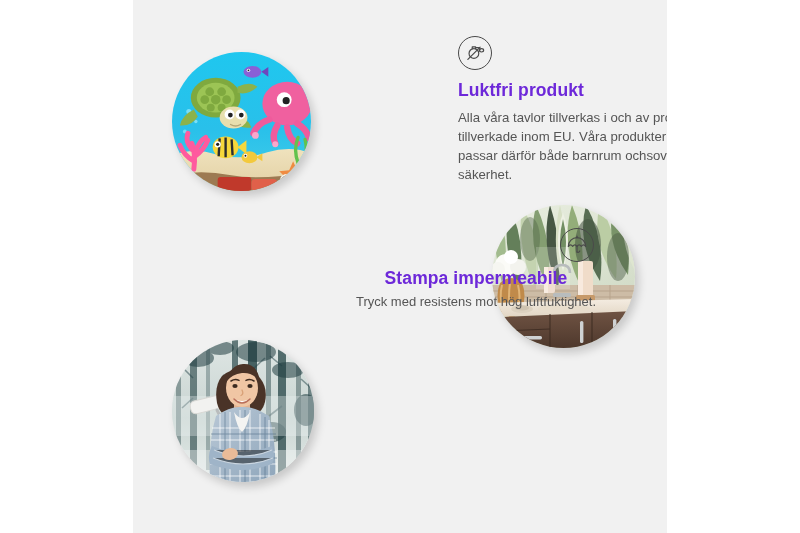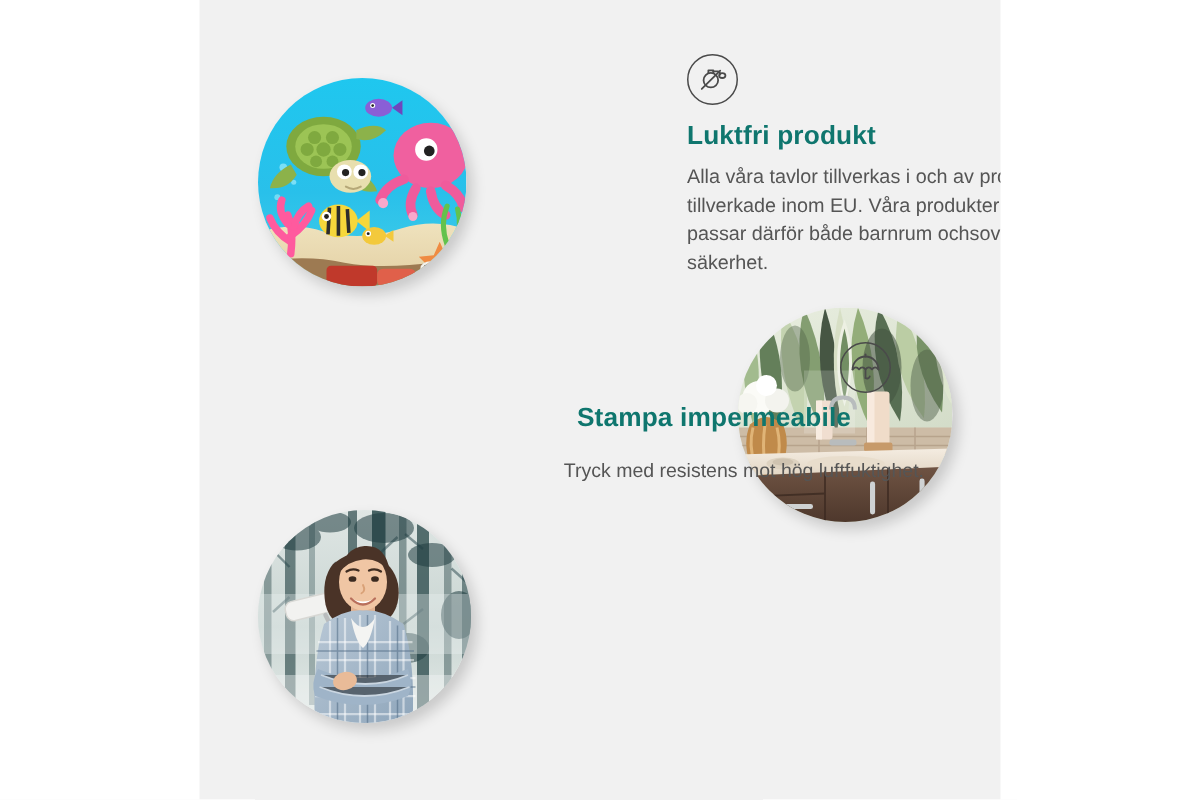--- a/index.html
+++ b/index.html
@@ -48,21 +48,21 @@
     border-radius: 50%;
     border: 1.4px solid #4a4a4a;
     box-sizing: border-box;
     display: flex;
     align-items: center;
     justify-content: center;
   }
   .icon-badge svg { display: block; }
 
   .f-title {
-    color: #0f766e;
+    color: #6d28d9;
     font-size: 17.5px;
     font-weight: 600;
     letter-spacing: 0.1px;
     line-height: 1.2;
   }
   .f-body {
     color: #555555;
     font-size: 13.2px;
     line-height: 1.45;
     font-weight: 400;
@@ -70,22 +70,22 @@
 
   
   #feature-odour { left: 325px; top: 36px; width: 300px; text-align: left; }
   #feature-odour .icon-badge { margin: 0 0 10px 0; }
   #feature-odour .f-title { margin: 0 0 7px 0; }
   #feature-odour .f-body { margin: 0; width: 295px; }
 
   
   #feature-waterproof { left: 203px; top: 228px; width: 280px; text-align: center; }
   #feature-waterproof .badge-row { display: flex; justify-content: flex-end; padding-right: 22px; margin-bottom: 6px; }
-  #feature-waterproof .f-title { margin: 0 0 16px 0; }
-  #feature-waterproof .f-body { margin: 0; font-size: 13px; text-align: right; }
+  #feature-waterproof .f-title { margin: 0 0 4px 0; }
+  #feature-waterproof .f-body { margin: 0; font-size: 13px; }
 
   
   #feature-mounting { left: 300px; top: 397px; width: 230px; text-align: center; }
   #feature-mounting .badge-row { display: flex; justify-content: flex-start; padding-left: 28px; margin-bottom: 7px; }
   #feature-mounting .f-title { margin: 0 0 4px 0; }
   #feature-mounting .f-body { margin: 0; font-size: 13px; }
 </style>
 </head>
 <body>
 

